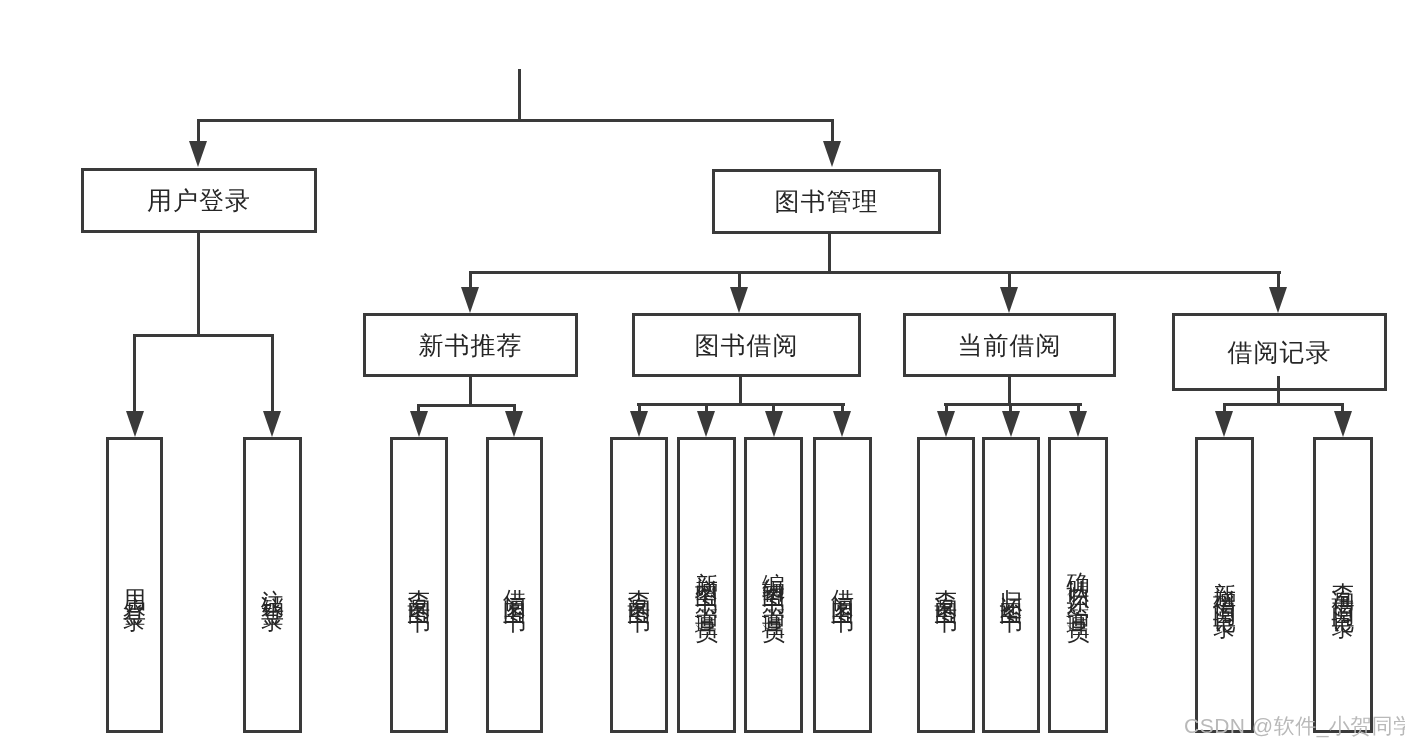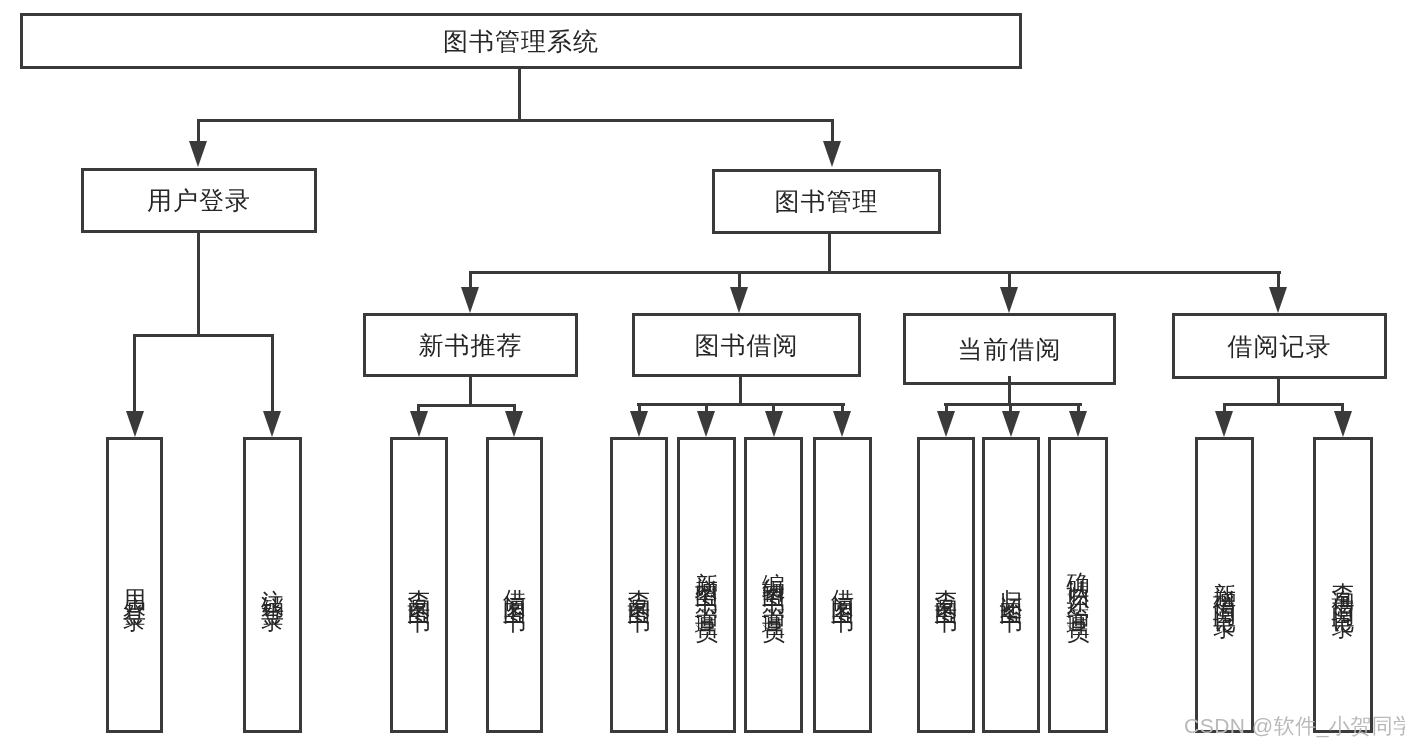--- a/index.html
+++ b/index.html
@@ -38,23 +38,20 @@
   .watermark{
     position:absolute;left:1184px;top:712px;
     font-size:21px;color:var(--wm);letter-spacing:0.5px;white-space:nowrap;
   }
 </style>
 </head>
 <body>
 
 <div class="stage">
 
-  <div class="box" style="left:20px;top:13px;width:1002px;height:56px;">
-    <span>图书管理系统</span>
-  </div>
 
   <div class="vline" style="left:518px;top:69px;width:3px;height:52px;"></div>
   <div class="hline" style="left:197px;top:119px;width:637px;height:3px;"></div>
   <div class="vline" style="left:197px;top:119px;width:3px;height:27px;"></div>
   <div class="arrow" style="left:189px;top:141px;"></div>
   <div class="vline" style="left:831px;top:119px;width:3px;height:27px;"></div>
   <div class="arrow" style="left:823px;top:141px;"></div>
 
   <div class="box" style="left:81px;top:168px;width:236px;height:65px;">
     <span>用户登录</span>
@@ -80,24 +77,24 @@
   <div class="arrow" style="left:1000px;top:287px;"></div>
   <div class="vline" style="left:1277px;top:271px;width:3px;height:20px;"></div>
   <div class="arrow" style="left:1269px;top:287px;"></div>
 
   <div class="box" style="left:363px;top:313px;width:215px;height:64px;">
     <span>新书推荐</span>
   </div>
   <div class="box" style="left:632px;top:313px;width:229px;height:64px;">
     <span>图书借阅</span>
   </div>
-  <div class="box" style="left:903px;top:313px;width:213px;height:72px;">
+  <div class="box" style="left:903px;top:313px;width:213px;height:64px;">
     <span>当前借阅</span>
   </div>
-  <div class="box" style="left:1172px;top:313px;width:215px;height:66px;">
+  <div class="box" style="left:1172px;top:313px;width:215px;height:78px;">
     <span>借阅记录</span>
   </div>
 
   <div class="vline" style="left:469px;top:376px;width:3px;height:31px;"></div>
   <div class="hline" style="left:417px;top:404px;width:99px;height:3px;"></div>
   <div class="vline" style="left:417px;top:404px;width:3px;height:12px;"></div>
   <div class="arrow" style="left:410px;top:411px;"></div>
   <div class="vline" style="left:513px;top:404px;width:3px;height:12px;"></div>
   <div class="arrow" style="left:505px;top:411px;"></div>
 

